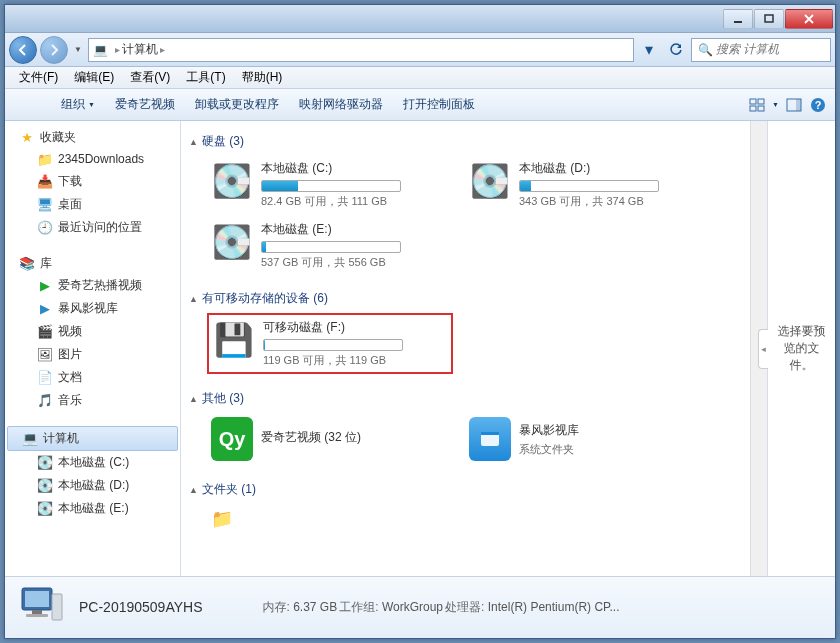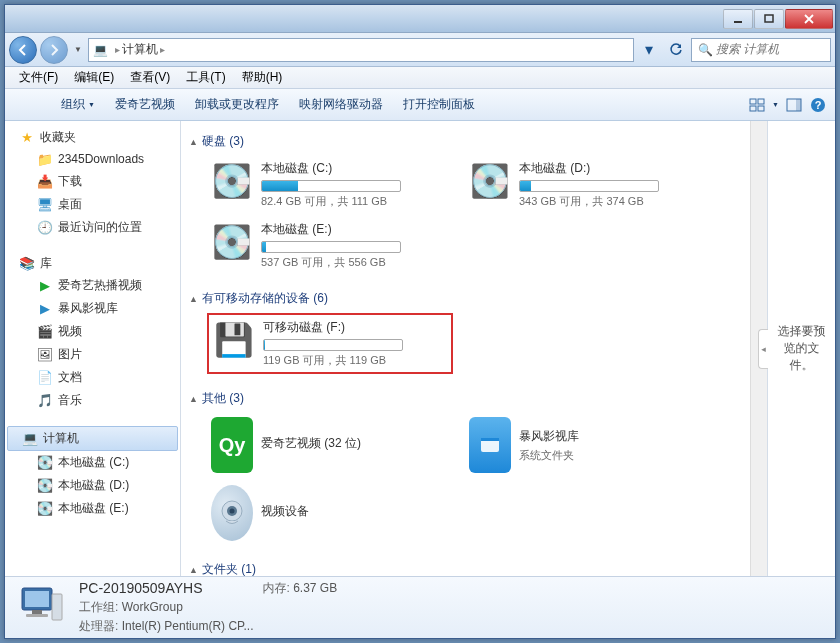--- a/index.html
+++ b/index.html
@@ -58,33 +58,33 @@
     .drive-item { width: 246px; display: flex; gap: 8px; padding: 4px; }
     .drive-item.highlighted { border: 2.5px solid #d83030; }
     .drive-icon { width: 42px; height: 42px; display: flex; align-items: center; justify-content: center; font-size: 32px; position: relative; }
     .drive-info { flex: 1; }
     .drive-name { color: #333; margin-bottom: 3px; }
     .drive-bar { width: 140px; height: 12px; border: 1px solid #aaa; background: #fff; border-radius: 2px; overflow: hidden; margin-bottom: 2px; }
     .drive-fill { height: 100%; background: linear-gradient(to bottom, #3ab5e8, #1590cb); }
     .drive-text { color: #6b6b6b; font-size: 11px; }
     
     .other-item { width: 246px; display: flex; gap: 8px; padding: 4px; align-items: center; }
-    .other-icon { width: 42px; height: 56px; display: flex; align-items: center; justify-content: center; border-radius: 6px; font-size: 20px; font-weight: bold; }
+    .other-icon { width: 42px; height: 44px; display: flex; align-items: center; justify-content: center; border-radius: 6px; font-size: 20px; font-weight: bold; }
     .iqy-icon { background: #1ea832; color: #fff; }
     .bf-icon { background: linear-gradient(to bottom, #5bb3ed, #1e88d8); color: #fff; }
     .cam-icon { border-radius: 50%; background: radial-gradient(circle at 35% 35%, #dfeaf3, #a5bfd5); color: #555; }
     
     
     .preview { width: 68px; background: #fff; border-left: 1px solid #d4dde8; display: flex; flex-direction: column; align-items: center; justify-content: center; font-size: 12px; color: #555; text-align: center; padding: 4px; position: relative; }
     .preview-handle { position: absolute; left: -10px; top: 50%; transform: translateY(-50%); width: 10px; height: 40px; background: #fff; border: 1px solid #ccc; border-right: none; border-radius: 4px 0 0 4px; display: flex; align-items: center; justify-content: center; font-size: 9px; color: #888; }
     
     
     .details { height: 62px; background: linear-gradient(to bottom, #f5f9fe, #e6eff9); border-top: 1px solid #c5d2e3; display: flex; align-items: center; padding: 4px 10px; gap: 12px; font-size: 12px; }
     .details-icon { width: 52px; height: 52px; display: flex; align-items: center; justify-content: center; font-size: 40px; color: #4a7ab5; }
-    .details-text { display: flex; flex-direction: column; gap: 2px; }
+    .details-text { display: flex; flex-direction: row; gap: 2px; }
     .details-title { font-size: 14px; color: #333; }
     .details-row { color: #555; }
     .details-label { color: #666; }
     
     svg { display: block; }
   </style>
 </head>
 <body>
 
 <div class="window">
@@ -333,33 +333,20 @@
             <svg width="22" height="22">
                 <rect x="2" y="4" width="18" height="14" fill="#fff" opacity="0.9" rx="2"></rect>
                 <rect x="2" y="4" width="18" height="3" fill="#1e88d8"></rect>
               </svg>
           </div>
           <div>
             <div class="drive-name">暴风影视库</div>
             <div class="drive-text">系统文件夹</div>
           </div>
         </div>
-        <div class="other-item">
-          <div class="other-icon cam-icon">
-            <svg width="28" height="28">
-                <circle cx="14" cy="12" r="10" fill="#cfdce8" stroke="#98aec0"></circle>
-                <circle cx="14" cy="12" r="5" fill="#5a7890"></circle>
-                <circle cx="14" cy="12" r="2.5" fill="#2a4560"></circle>
-                <path d="M8 22 Q14 27 20 22" stroke="#98aec0" fill="#cfdce8" stroke-width="1"></path>
-              </svg>
-          </div>
-          <div>
-              <div class="drive-name">视频设备</div>
-            </div>
-        </div>
       </div>
 
       <div class="section-hdr">
         <span class="section-tri">▲</span>
         <span>文件夹 (1)</span>
       </div>
       <div class="drive-grid">
         <div class="other-item">
           <span style="font-size:18px;color:#f5c65a">📁</span>
         </div>

